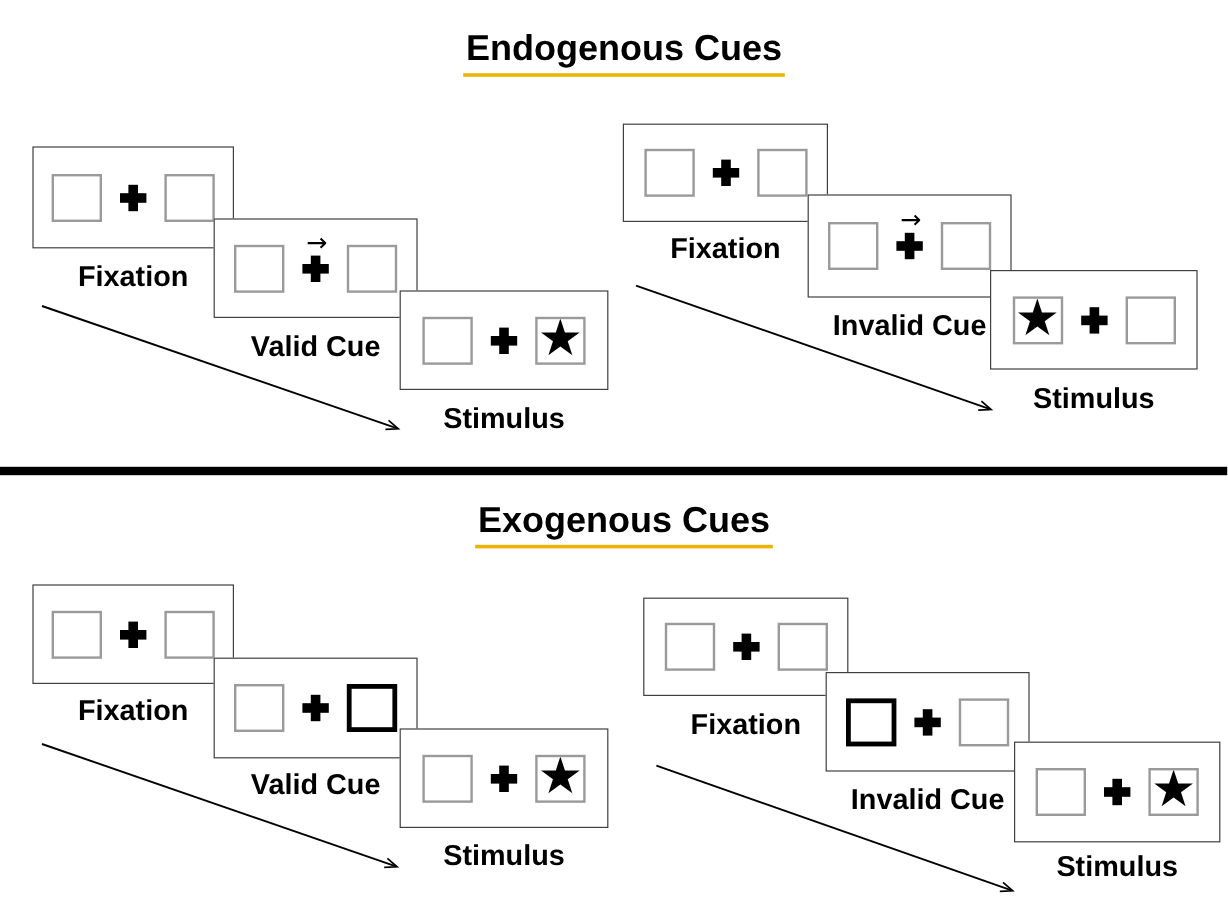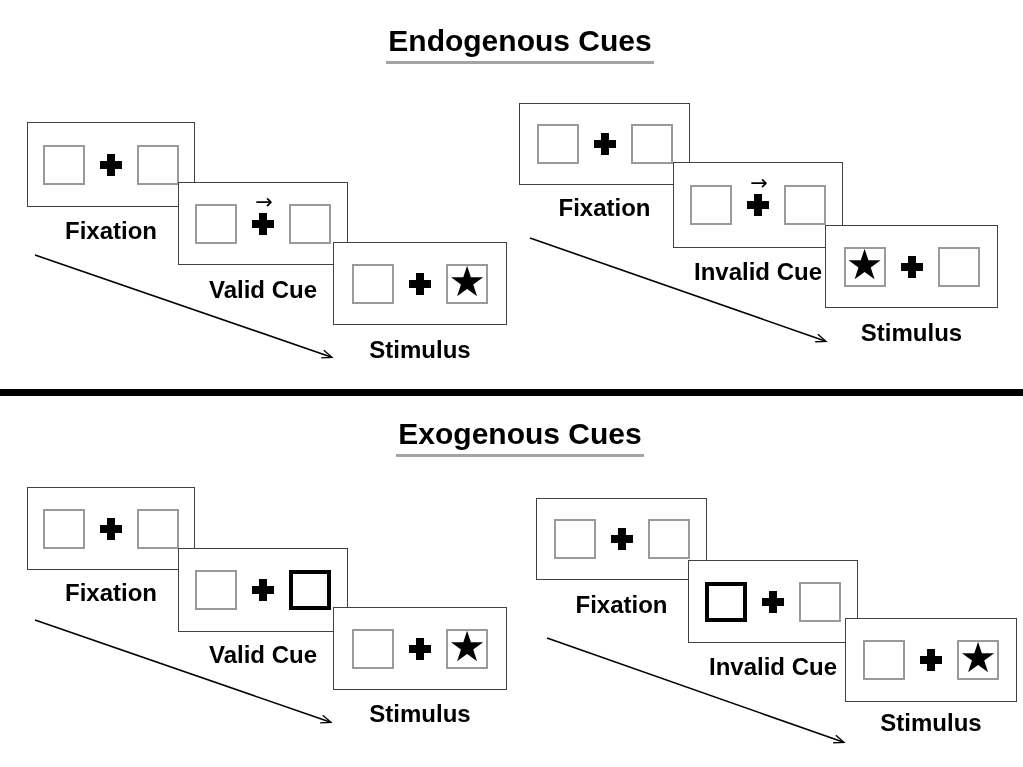--- a/index.html
+++ b/index.html
@@ -11,21 +11,21 @@
     overflow:hidden;
     font-family:"Liberation Sans", sans-serif;
   }
   .sec-title {
     position:absolute; left:40px; width:960px;
     text-align:center;
     font-size:30px; font-weight:bold; color:#000;
   }
   .sec-title .u {
     display:inline-block;
-    border-bottom:3px solid #a3a3a3;
+    border-bottom:3px solid #eab308;
     padding:0 2px 3px 2px;
   }
   .divider {
     position:absolute; left:0; top:389px;
     width:1023px; height:7px; background:#000;
   }
   .panel {
     position:absolute;
     background:#fff;
     border:1px solid #404040;

